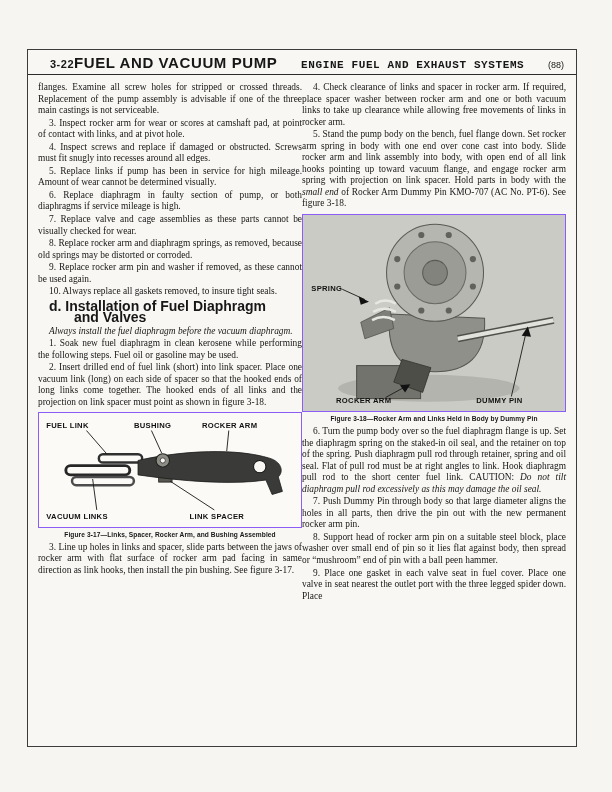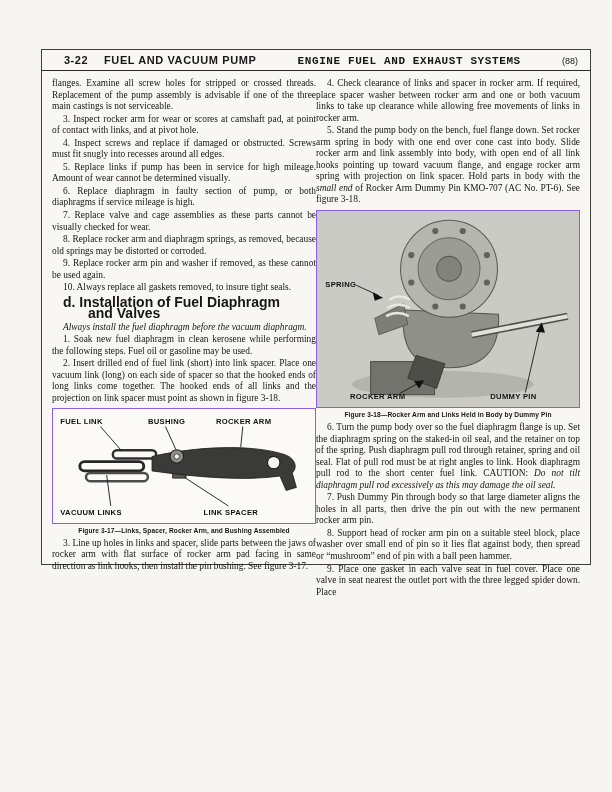--- a/index.html
+++ b/index.html
@@ -6,35 +6,35 @@
   html, body { width: 612px; height: 792px; }
   body {
     background: #f6f5f1;
     font-family: "Liberation Serif", serif;
     color: #171717;
     position: relative;
     overflow: hidden;
   }
   .frame {
     position: absolute;
-    left: 41px; top: 49px;
-    width: 550px; height: 516px;
+    left: 27px; top: 49px;
+    width: 550px; height: 698px;
     border: 1px solid #3c3c3c;
     background: #f8f7f3;
   }
   .page-header {
     display: flex;
     align-items: baseline;
     padding: 4px 10px 3px 10px;
     border-bottom: 1.4px solid #2b2b2b;
     font-family: "Liberation Sans", sans-serif;
     font-weight: bold;
   }
   .pg-num { font-size: 11px; letter-spacing: 0.5px; margin-left: 12px; }
-  .chap  { font-size: 11px; letter-spacing: 0.6px; margin-left: 16px; }
+  .chap  { font-size: 15px; letter-spacing: 0.6px; }
   .sect  { font-size: 11px; letter-spacing: 0.6px; margin-left: auto; font-family: Liberation Mono, monospace; }
   .pref  { font-size: 9px; font-weight: normal; margin-left: auto; margin-right: 2px; }
 
   .columns { display: flex; padding: 7px 10px 0 10px; }
   .col { flex: 1 1 0; min-width: 0; }
 
   p.para {
     font-size: 9.4px;
     line-height: 11.55px;
     text-align: justify;

